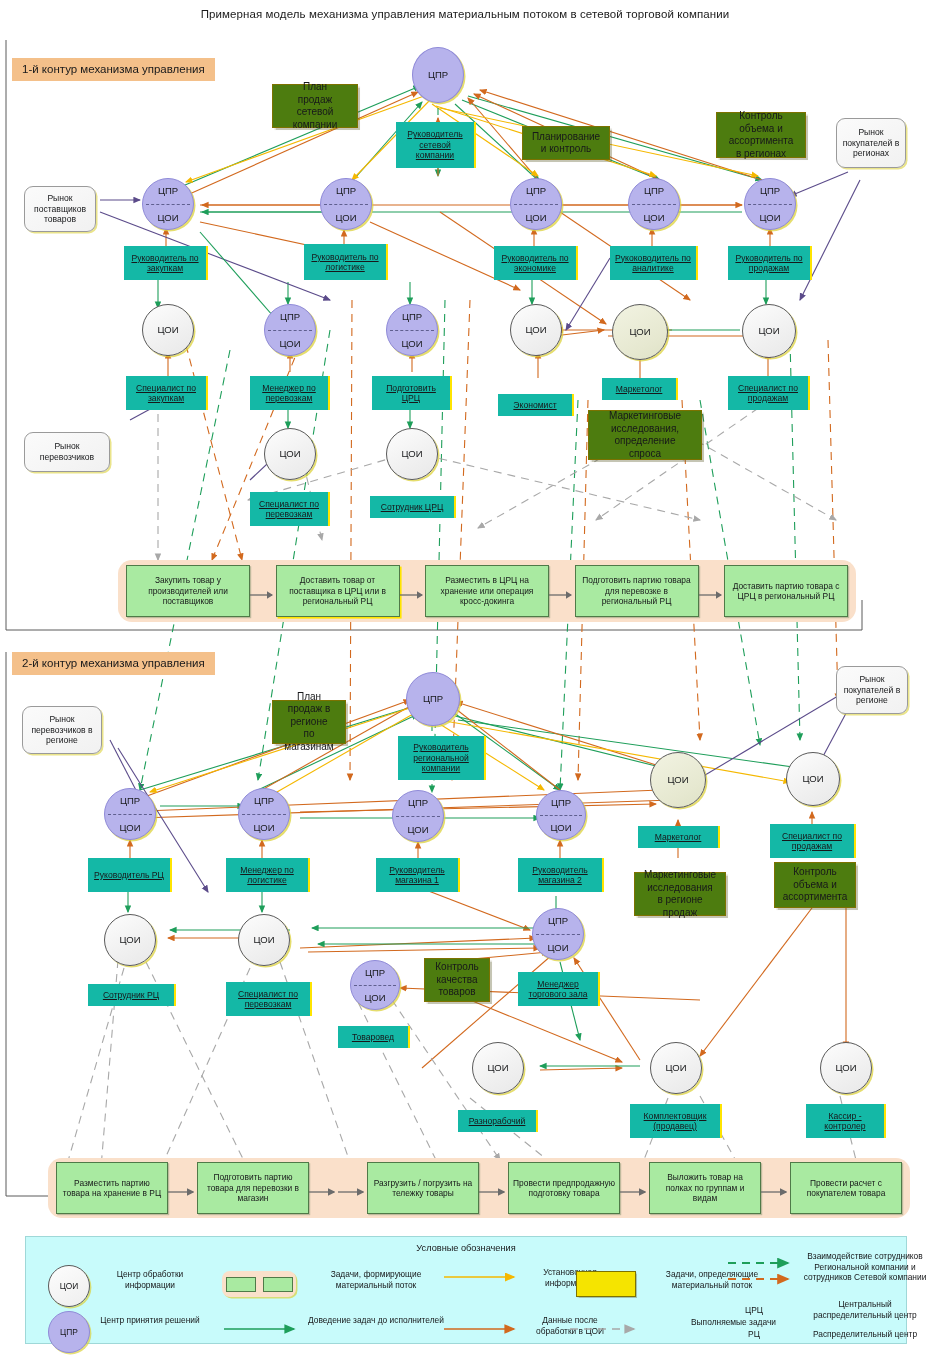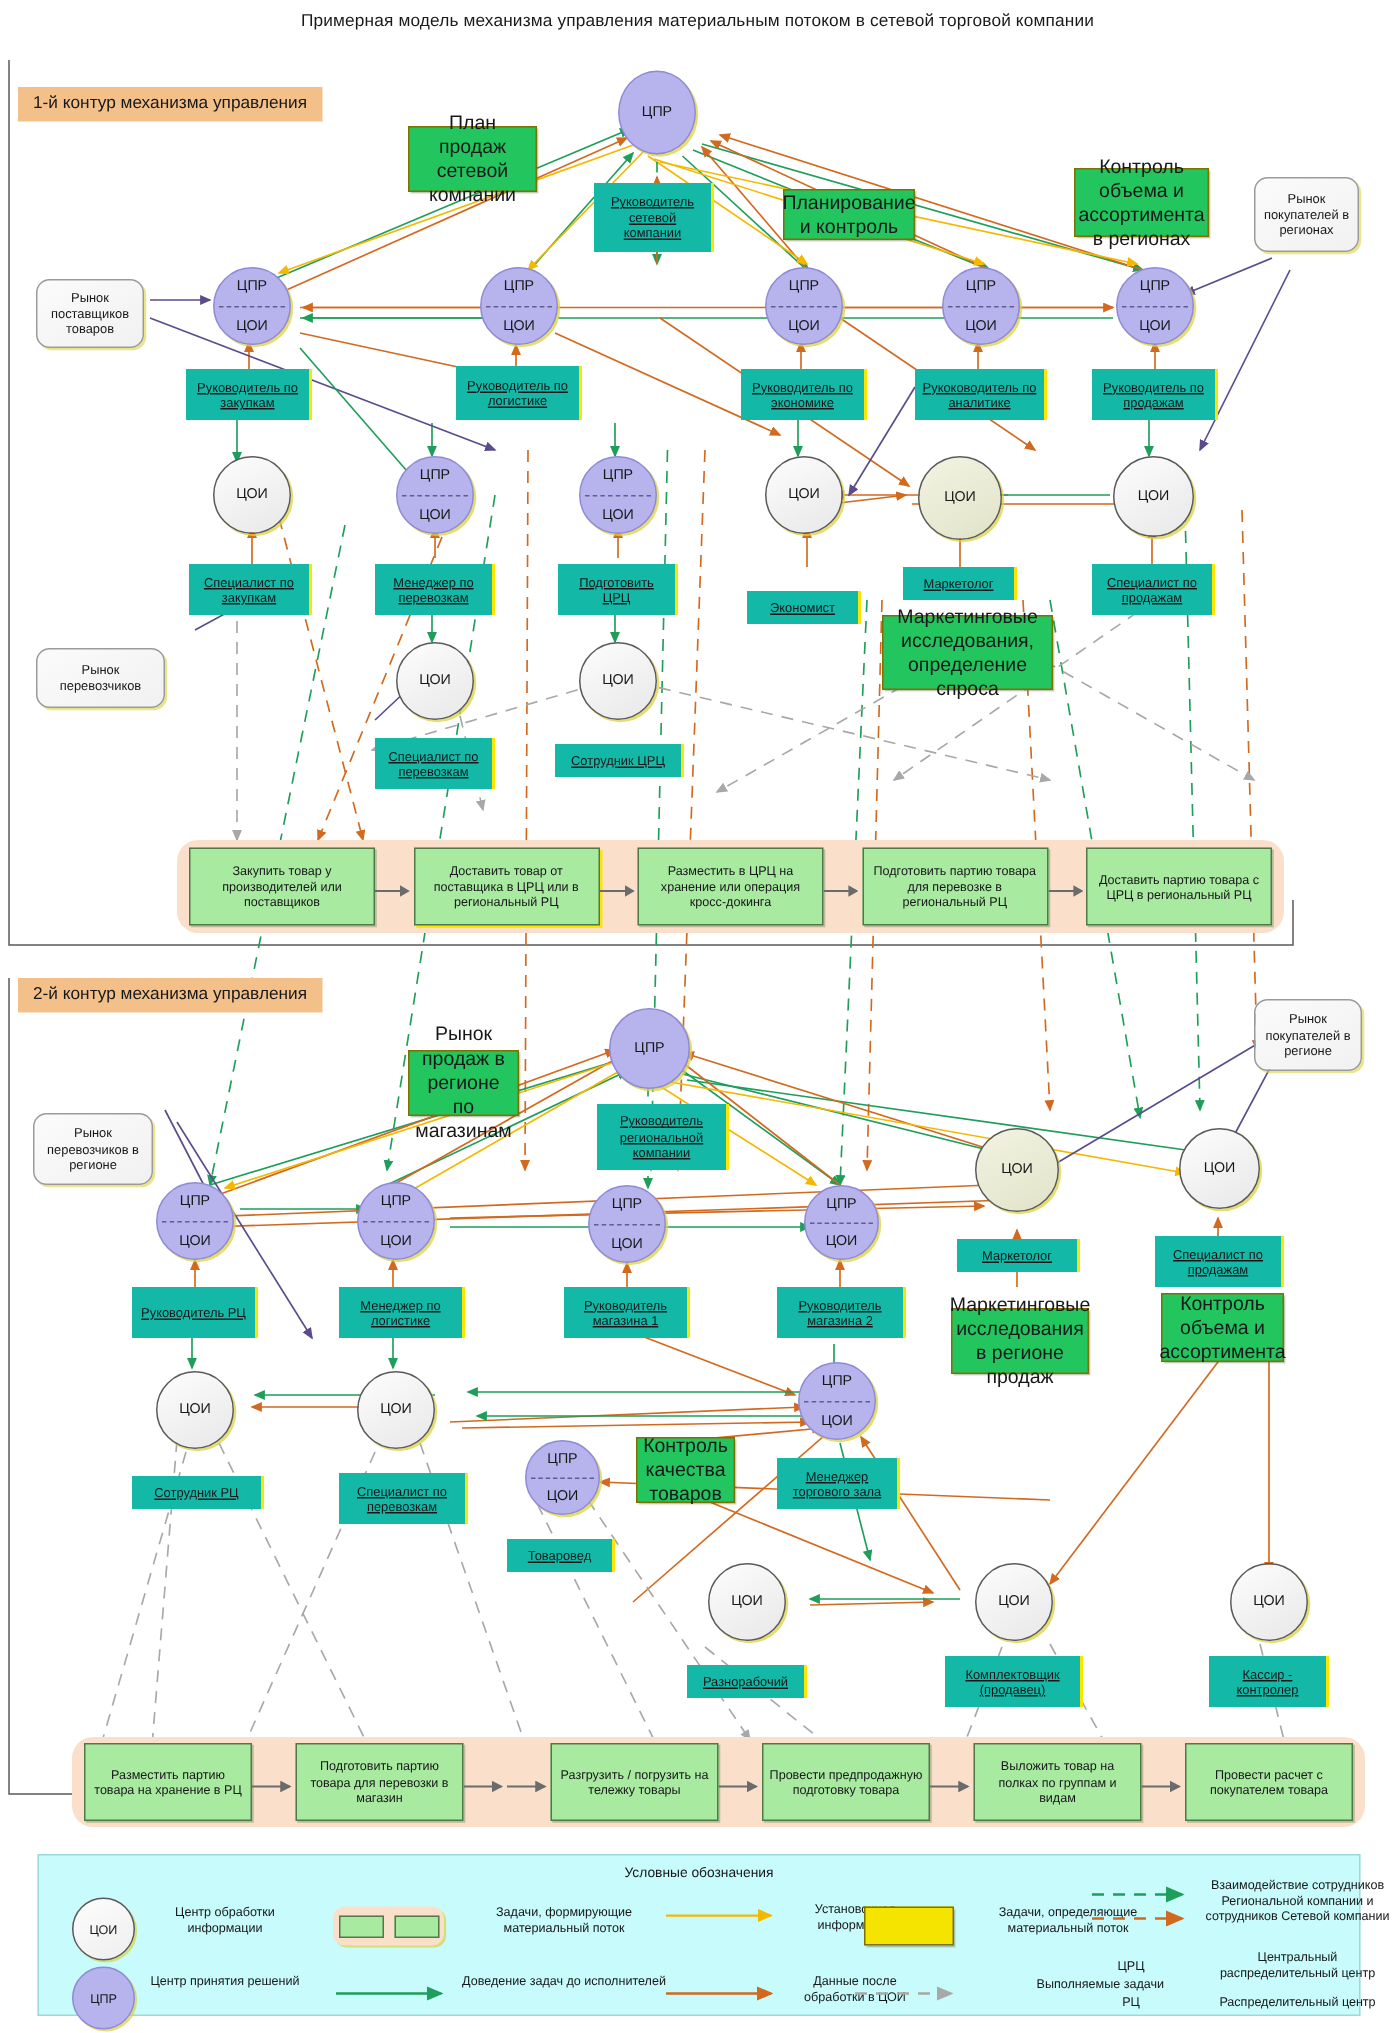--- a/index.html
+++ b/index.html
@@ -24,21 +24,21 @@
   .node.cpr{background:#b7b3ec;border:1.3px solid #8f8ad8;}
   .node.split{justify-content:space-between;padding:7px 0 7px 0;}
   .node .divider{position:absolute;left:6%;top:50%;width:88%;height:0;border-top:1.6px dashed #5f5f8f;}
   .node span{position:relative;z-index:2;line-height:1;}
 
   
   .role{background:#14b8a6;border-right:2px solid #ffe400;color:#17181a;font-size:8.6px;
         text-align:center;line-height:1.22;padding:2px 4px;display:flex;align-items:center;justify-content:center;text-decoration:underline;}
 
   
-  .ytask{background:#22c55e;border:1.4px solid #7d7200;color:#17181a;font-size:13px;text-align:center;
+  .ytask{background:#4d7c0f;border:1.4px solid #7d7200;color:#17181a;font-size:10px;text-align:center;
         line-height:1.25;display:flex;align-items:center;justify-content:center;padding:2px 18px;
         box-shadow:1.5px 1.5px 1px rgba(90,90,40,.35);}
 
   
   .market{background:linear-gradient(150deg,#fbfbfb,#f1f1f1);border:1.1px solid #9a9a9a;border-radius:9px;
         color:#17181a;font-size:8.6px;text-align:center;line-height:1.24;display:flex;align-items:center;
         justify-content:center;padding:3px 4px;box-shadow:1.5px 1.5px 0 rgba(220,210,60,.6);}
 
   
   .strip{background:#fae0ca;border-radius:14px;display:flex;align-items:center;}
@@ -419,26 +419,26 @@
             </marker>
           </defs>
           <line x1="0" y1="5" x2="26" y2="5" stroke="#6b6b6b" stroke-width="1.3" marker-end="url(#pastrip-top4)"></line>
         </svg></div>
       <div class="pbox" style="width: 116px; height: 46px; flex: 0 0 116px;">Доставить партию товара с ЦРЦ в региональный РЦ</div>
     </div>
 
   <div class="abs node cpr" style="left:406px;top:672px;width:54px;height:54px;">
     <span>ЦПР</span>
   </div>
-  <div class="abs ytask" style="left:272px;top:700px;width:74px;height:44px;">Рынок продаж в регионе по магазинам</div>
+  <div class="abs ytask" style="left:272px;top:700px;width:74px;height:44px;">План продаж в регионе по магазинам</div>
   <div class="abs ytask" style="left:634px;top:872px;width:92px;height:44px;">Маркетинговые исследования в регионе продаж</div>
   <div class="abs ytask" style="left:774px;top:862px;width:82px;height:46px;">Контроль объема и ассортимента</div>
   <div class="abs ytask" style="left:424px;top:958px;width:66px;height:44px;">Контроль качества товаров</div>
 
-  <div class="abs market" style="left:22px;top:742px;width:80px;height:48px;">Рынок перевозчиков в регионе</div>
+  <div class="abs market" style="left:22px;top:706px;width:80px;height:48px;">Рынок перевозчиков в регионе</div>
   <div class="abs market" style="left:836px;top:666px;width:72px;height:48px;">Рынок покупателей в регионе</div>
 
   <div class="abs role" style="left:398px;top:736px;width:88px;height:44px;">Руководитель региональной компании</div>
 
   <div class="abs node cpr split" style="left:104px;top:788px;width:52px;height:52px;">
     <span>ЦПР</span>
       <div class="divider"></div>
     <span>ЦОИ</span>
   </div>
   <div class="abs node cpr split" style="left:238px;top:788px;width:52px;height:52px;">

